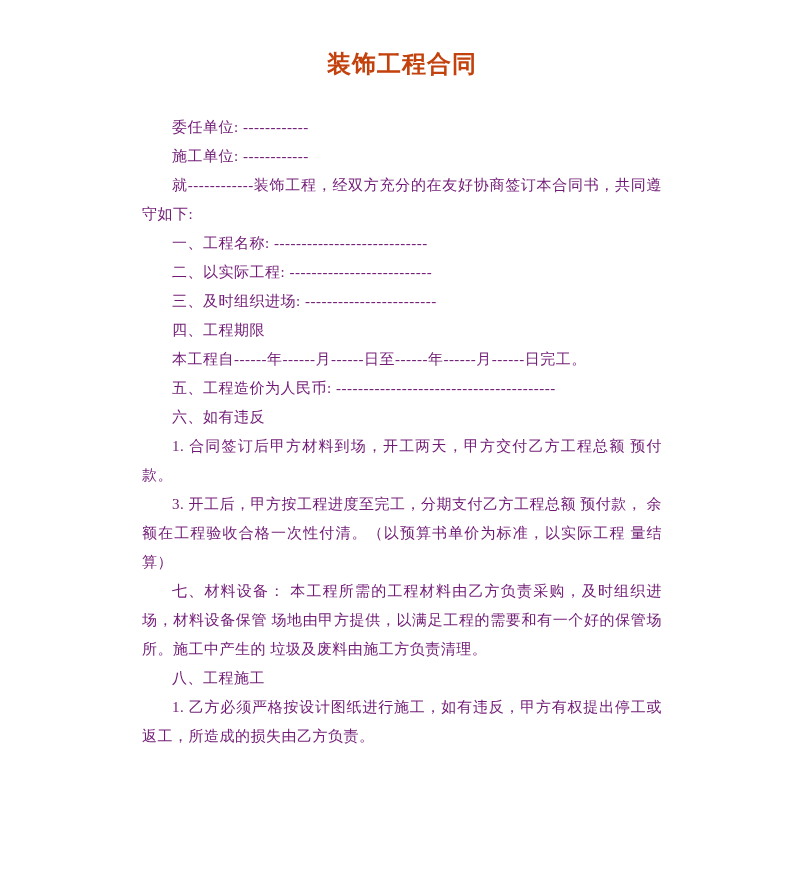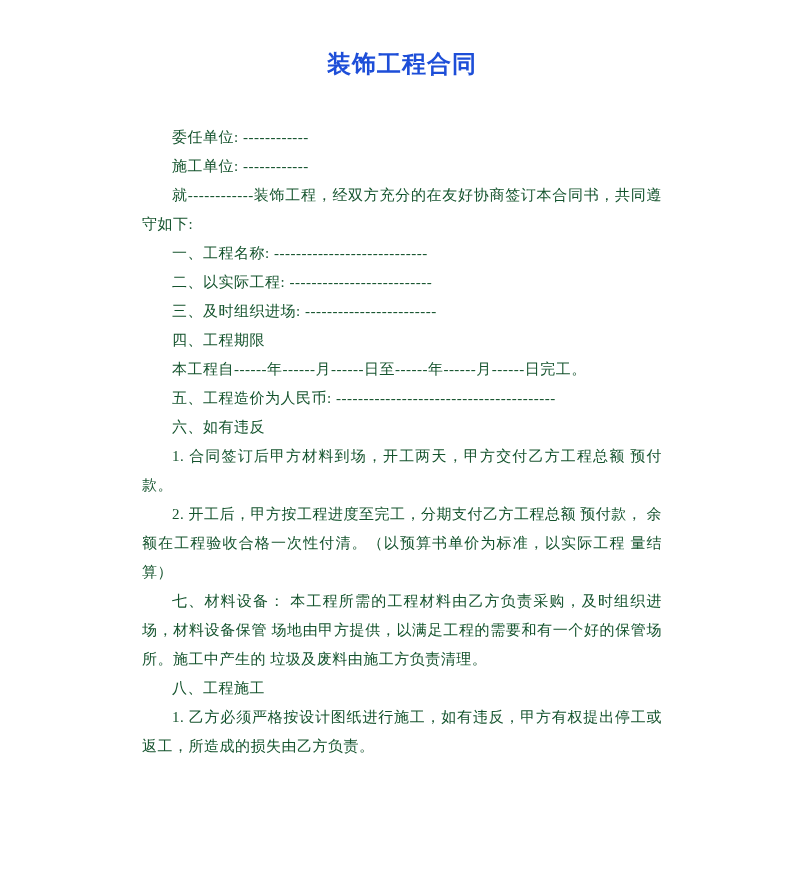--- a/index.html
+++ b/index.html
@@ -25,50 +25,49 @@
     font-size: 24px;
     font-weight: bold;
     letter-spacing: 1px;
     color: #2328d8; 
   }
   .doc-body {
     position: absolute;
     top: 113px;
     left: 142px;
     width: 520px;
-    color: #14532d;
+    color: #701a75;
     font-size: 15px;
     line-height: 29px;
     text-align: justify;
-    margin-top: 10px;
   }
   .doc-body p {
     margin: 0;
     padding: 0;
     text-indent: 2em;
     letter-spacing: 0.5px;
     word-break: break-all;
   }
 </style>
 </head>
 <body>
 
 <div class="page">
-  <h1 class="doc-title" style="color: #1d4ed8;">装饰工程合同</h1>
+  <h1 class="doc-title" style="color: #c2410c;">装饰工程合同</h1>
 
   <div class="doc-body">
     <p>委任单位:  ------------</p>
     <p>施工单位:  ------------</p>
     <p>就------------装饰工程，经双方充分的在友好协商签订本合同书，共同遵守如下:</p>
     <p>一、工程名称: ----------------------------</p>
     <p>二、以实际工程: --------------------------</p>
     <p>三、及时组织进场: ------------------------</p>
     <p>四、工程期限</p>
     <p>本工程自------年------月------日至------年------月------日完工。</p>
     <p>五、工程造价为人民币: ----------------------------------------</p>
     <p>六、如有违反</p>
     <p>1. 合同签订后甲方材料到场，开工两天，甲方交付乙方工程总额 预付 款。</p>
-    <p>2. 开工后，甲方按工程进度至完工，分期支付乙方工程总额 预付款， 余额在工程验收合格一次性付清。（以预算书单价为标准，以实际工程 量结算）</p>
+    <p>3. 开工后，甲方按工程进度至完工，分期支付乙方工程总额 预付款， 余额在工程验收合格一次性付清。（以预算书单价为标准，以实际工程 量结算）</p>
     <p>七、材料设备： 本工程所需的工程材料由乙方负责采购，及时组织进场，材料设备保管 场地由甲方提供，以满足工程的需要和有一个好的保管场所。施工中产生的 垃圾及废料由施工方负责清理。</p>
     <p>八、工程施工</p>
     <p>1. 乙方必须严格按设计图纸进行施工，如有违反，甲方有权提出停工或返工，所造成的损失由乙方负责。</p>
   </div>
 </div>
 
 </body></html>

